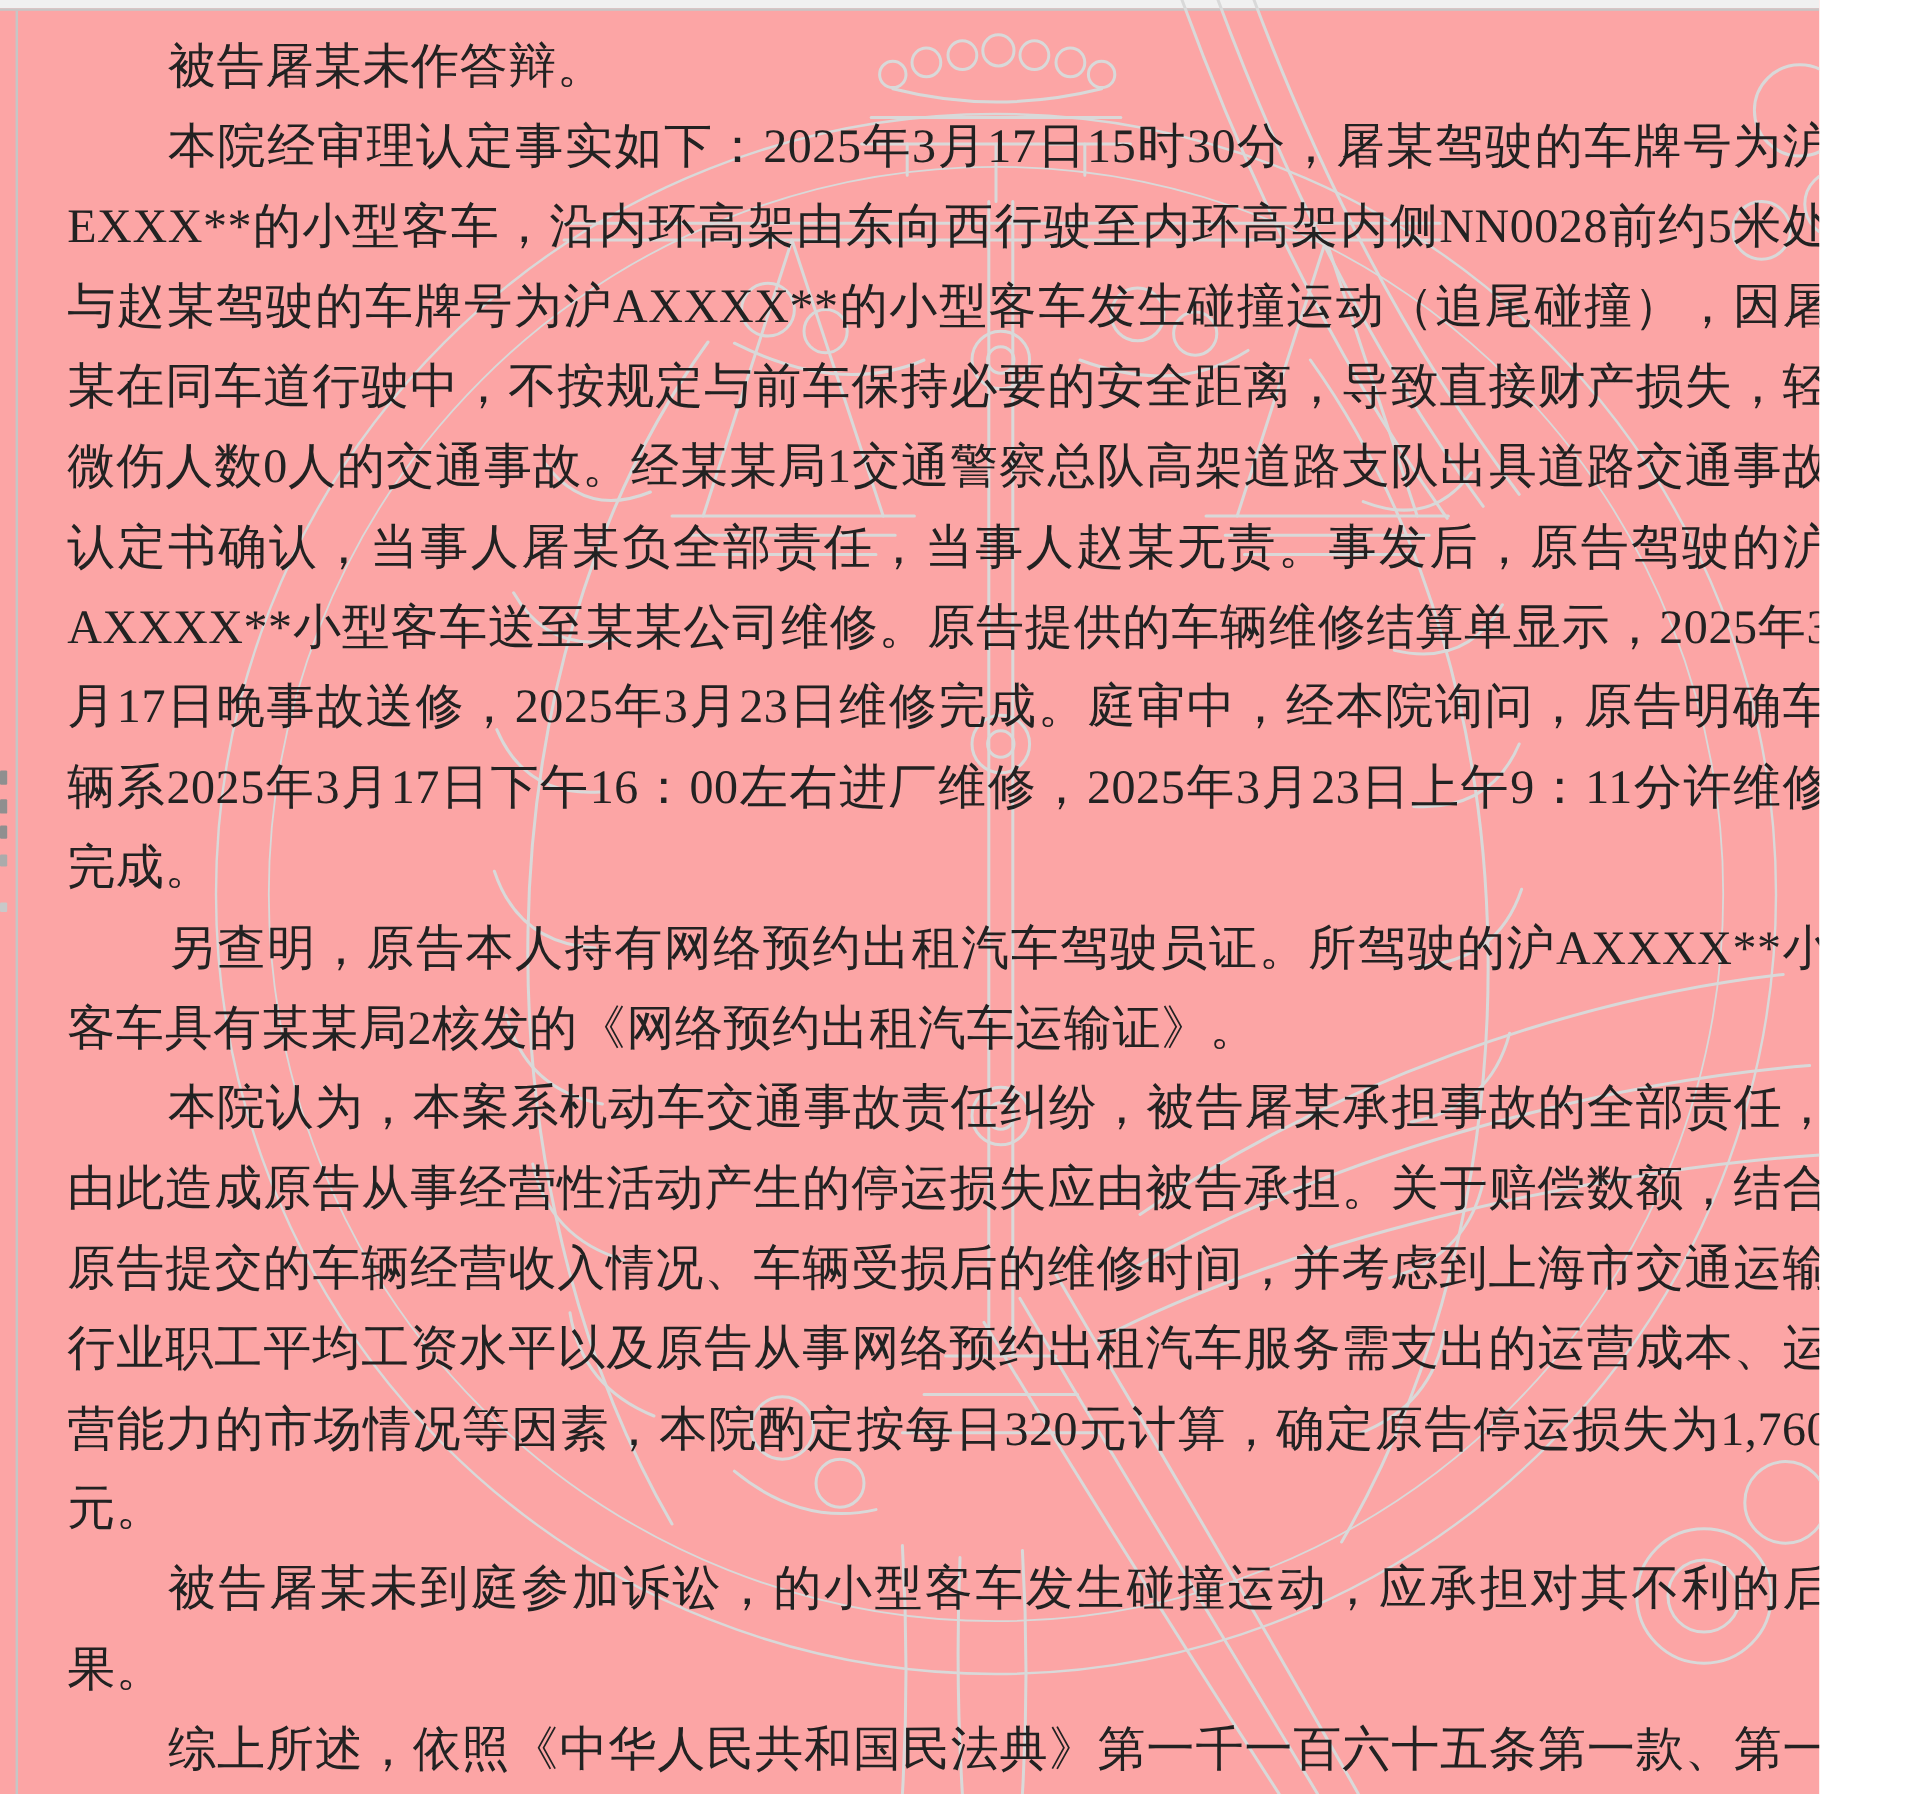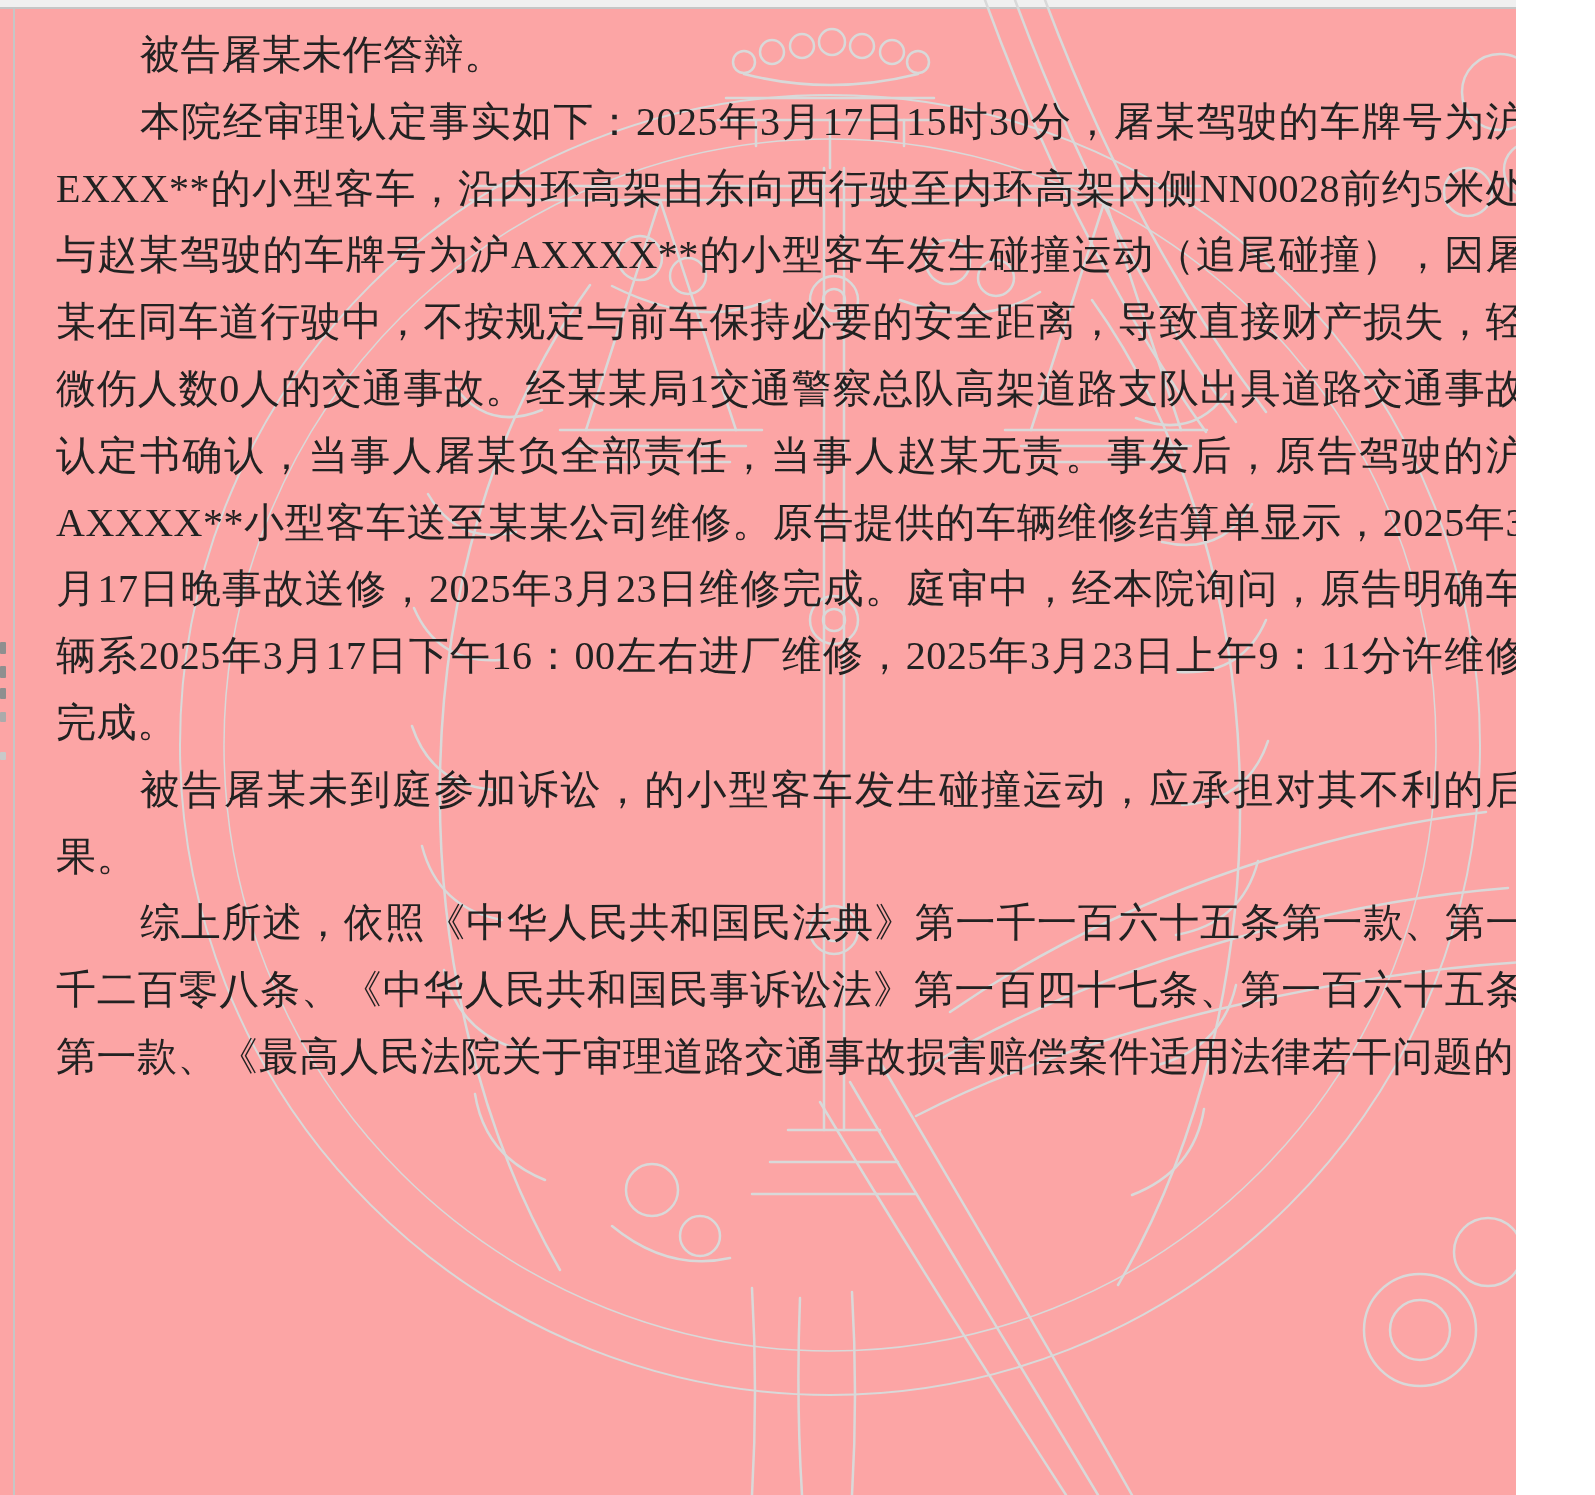--- a/index.html
+++ b/index.html
@@ -164,17 +164,19 @@
     <span class="artifact a1"></span>
     <span class="artifact a2"></span>
     <span class="artifact a3"></span>
     <span class="artifact a4"></span>
     <span class="artifact a5"></span>
   </div>
 
   <div class="text-block">
       <p class="para">被告屠某未作答辩。</p>
       <p class="para">本院经审理认定事实如下：2025年3月17日15时30分，屠某驾驶的车牌号为沪EXXX**的小型客车，沿内环高架由东向西行驶至内环高架内侧NN0028前约5米处与赵某驾驶的车牌号为沪AXXXX**的小型客车发生碰撞运动（追尾碰撞），因屠某在同车道行驶中，不按规定与前车保持必要的安全距离，导致直接财产损失，轻微伤人数0人的交通事故。经某某局1交通警察总队高架道路支队出具道路交通事故认定书确认，当事人屠某负全部责任，当事人赵某无责。事发后，原告驾驶的沪AXXXX**小型客车送至某某公司维修。原告提供的车辆维修结算单显示，2025年3月17日晚事故送修，2025年3月23日维修完成。庭审中，经本院询问，原告明确车辆系2025年3月17日下午16：00左右进厂维修，2025年3月23日上午9：11分许维修完成。</p>
+      <p class="para">另查明，原告本人持有网络预约出租汽车驾驶员证。所驾驶的沪AXXXX**小客车具有某某局2核发的《网络预约出租汽车运输证》。</p>
+      <p class="para">本院认为，本案系机动车交通事故责任纠纷，被告屠某承担事故的全部责任，由此造成原告从事经营性活动产生的停运损失应由被告承担。关于赔偿数额，结合原告提交的车辆经营收入情况、车辆受损后的维修时间，并考虑到上海市交通运输行业职工平均工资水平以及原告从事网络预约出租汽车服务需支出的运营成本、运营能力的市场情况等因素，本院酌定按每日320元计算，确定原告停运损失为1,760元。</p>
       <p class="para">被告屠某未到庭参加诉讼，的小型客车发生碰撞运动，应承担对其不利的后果。</p>
       <p class="para">综上所述，依照《中华人民共和国民法典》第一千一百六十五条第一款、第一千二百零八条、《中华人民共和国民事诉讼法》第一百四十七条、第一百六十五条第一款、《最高人民法院关于审理道路交通事故损害赔偿案件适用法律若干问题的</p>
     </div>
 
 </div>
 
 </body></html>

